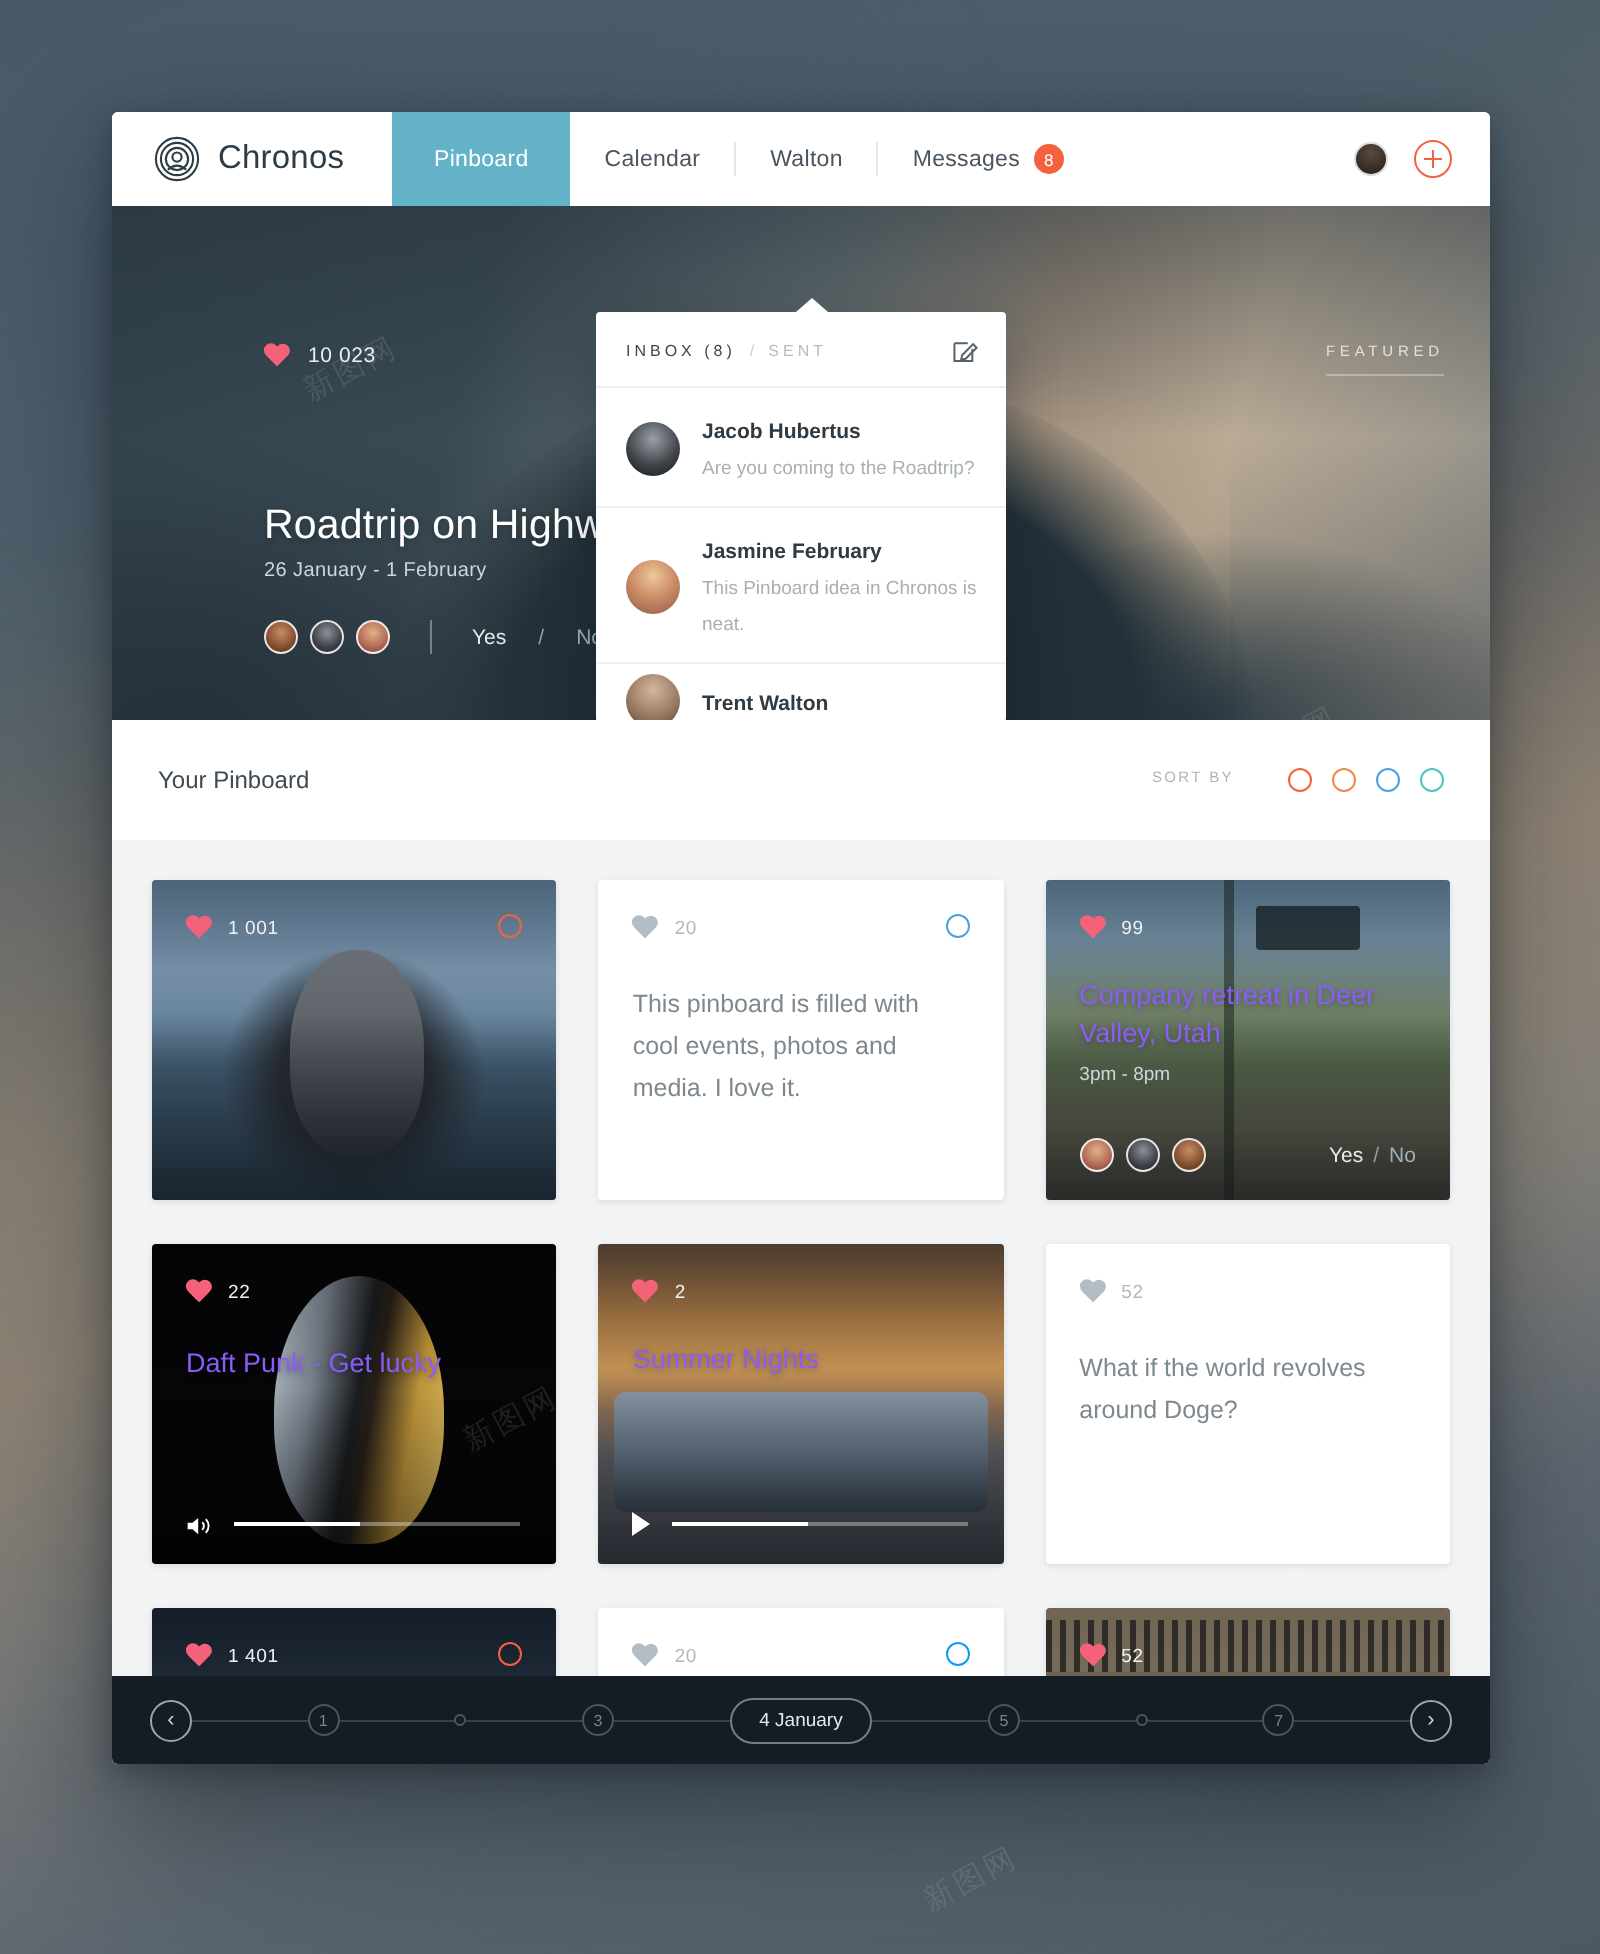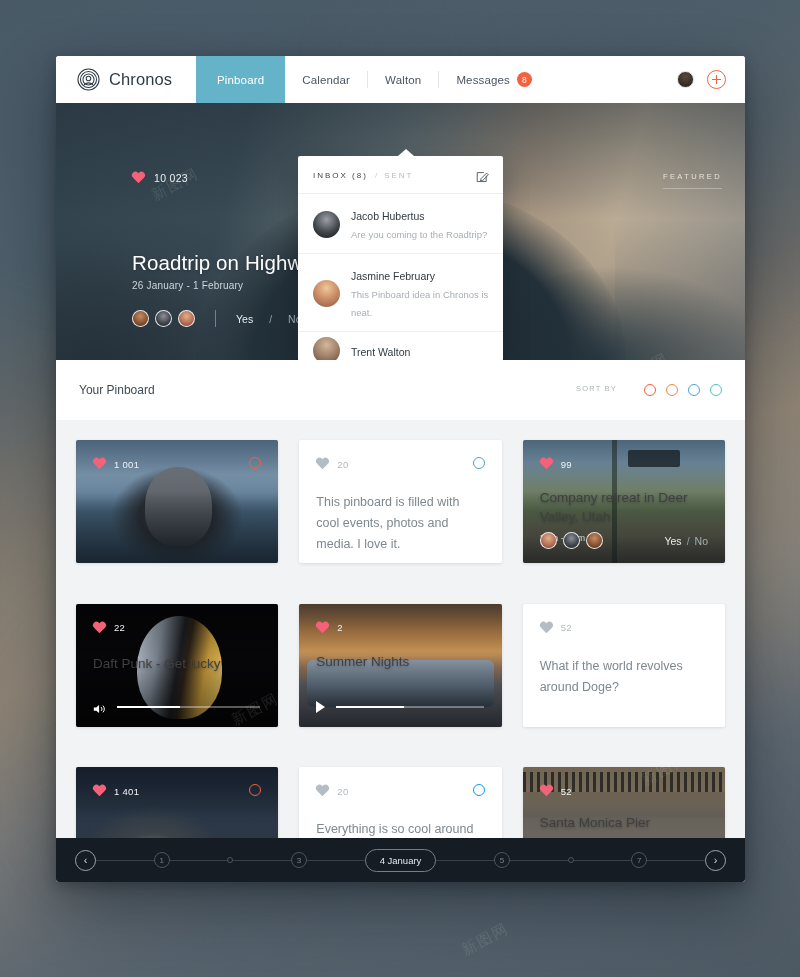--- a/index.html
+++ b/index.html
@@ -194,21 +194,21 @@
 
   .msg {
     display:flex; gap:11px; padding:12px 14px 11px 15px;
     border-bottom:1px solid #eff0f1; cursor:pointer; align-items:center;
   }
   .msg:last-child { border-bottom:none; }
   .msg-av { width:27px; height:27px; border-radius:50%; flex:0 0 27px; }
   .ma1 { background: radial-gradient(circle at 50% 32%, #9aa0a6 0%, #42474c 55%, #14171a 100%); }
   .ma2 { background: radial-gradient(circle at 50% 30%, #f0c79a 0%, #c88a64 50%, #8d5a47 100%); }
   .ma3 { background: radial-gradient(circle at 50% 30%, #d4b79d 0%, #9a7a63 55%, #5d4636 100%); }
-  .msg-name { font-size:10.5px; color:#2f3a42; line-height:14px; }
+  .msg-name { font-size:10.5px; color:#2f3a42; line-height:14px;font-weight:bold; }
   .msg-prev { font-size:9.5px; color:#a8afb5; line-height:14px; }
 
   
   .pb-bar {
     height:61px; background:#fff; display:flex; align-items:center;
     padding:0 23px 0 23px; border-bottom:1px solid #f0f1f2;
   }
   .pb-title { font-size:12px; color:#3f4a52; }
   .pb-right { margin-left:auto; display:flex; align-items:flex-start; gap:27px; }
   .sortby { font-size:7.5px; letter-spacing:1.2px; color:#aeb5ba; }
@@ -218,35 +218,35 @@
   }
 
   
   .grid {
     background:#f2f3f4; padding:19px 20px; display:grid;
     grid-template-columns: repeat(3, 1fr); gap:22px 21px;
     height:507px; position:relative;
   }
   .card {
     border-radius:2px; position:relative; overflow:hidden;
-    height:123px; box-shadow:0 1px 3px rgba(40,50,60,.12);
+    height:160px; box-shadow:0 1px 3px rgba(40,50,60,.12);
   }
   .card-meta {
     position:absolute; left:17px; top:18px;
     display:flex; align-items:center; gap:8px; z-index:3;
   }
   .card-count { font-size:9.5px; letter-spacing:.3px; }
   .card-count.light { color:#eef2f4; }
   .card-count.dark { color:#b0b8be; }
   .ring {
     position:absolute; right:17px; top:17px; width:12px; height:12px;
     border-radius:50%; border:1.6px solid #fff; z-index:3; cursor:pointer;
   }
   .card-title {
-    position:absolute; left:17px; font-size:13.5px; color:#404040;
+    position:absolute; left:17px; font-size:13.5px; color:#8b5cf6;
     line-height:19px; z-index:3; text-shadow:0 1px 3px rgba(0,0,0,.3);
   }
   .card-text {
     position:absolute; left:17px; right:20px; top:52px;
     font-size:12.5px; line-height:21px; color:#7e888f;
   }
   .card-sub {
     position:absolute; left:17px; font-size:9.5px; color:#cfd6da; z-index:3;
   }
   .card-people {

